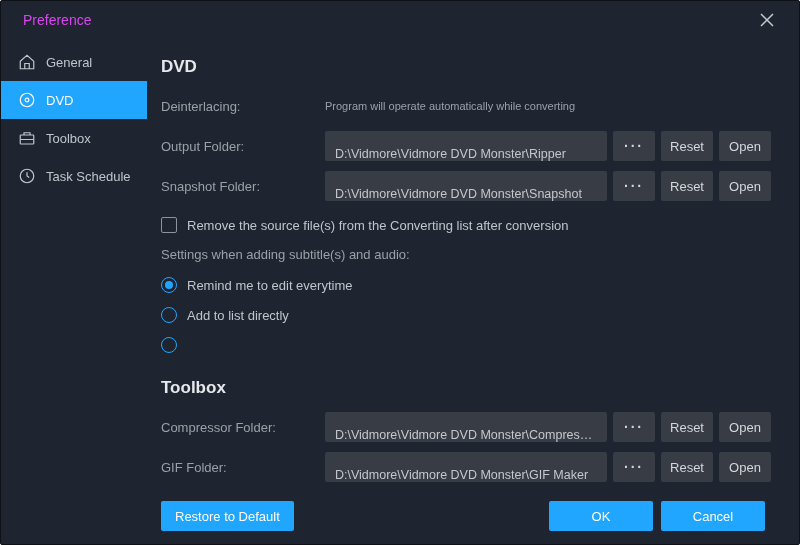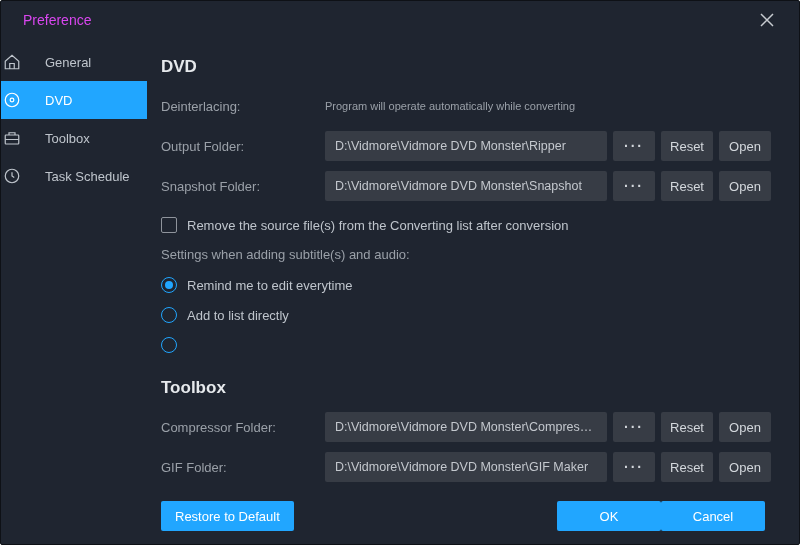--- a/index.html
+++ b/index.html
@@ -52,21 +52,21 @@
   
   .body{flex:1;display:flex;overflow:hidden}
   
   .sidebar{
     width:146px;
     padding-top:4px;
   }
   .sidebar-item{
     height:38px;
     display:flex;align-items:center;
-    padding-left:2px;gap:24px;
+    padding-left:17px;gap:10px;
     color:var(--text);
     cursor:pointer;
     text-align:right;
   }
   .sidebar-item.active{background:var(--accent);color:#fff}
   .sidebar-item.active svg{stroke:#fff}
   .sidebar-item svg{width:18px;height:18px;stroke:var(--text);fill:none;stroke-width:1.6}
   .sidebar-item span{font-size:13px}
   
   .content{
@@ -95,21 +95,21 @@
   .row-label{
     width:158px;
     color:var(--text-dim);
     font-size:13px;
   }
   .row-static{color:var(--text-dim);font-size:11px}
   .path-input{
     flex:1;
     background:var(--bg-row);
     height:30px;line-height:30px;
-    padding:0 10px;
+    padding:8px 10px;
     color:#c4c8ce;
     font-size:12.5px;
     border-radius:2px;
     box-sizing:border-box;
     overflow:hidden;white-space:nowrap;text-overflow:ellipsis;
   }
   .icon-btn,.small-btn{
     height:30px;
     background:var(--bg-row);
     display:flex;align-items:center;justify-content:center;
@@ -127,21 +127,21 @@
   .radio-row{display:flex;align-items:center;gap:10px;height:30px;cursor:pointer}
   .radio-outer{width:16px;height:16px;border:1.8px solid var(--accent);border-radius:50%;display:flex;align-items:center;justify-content:center;box-sizing:border-box}
   .radio-inner{width:8px;height:8px;border-radius:50%;background:var(--accent);display:none}
   .radio-row.selected .radio-inner{display:block}
   .radio-row .radio-label{color:var(--text);font-size:13px}
   
   .footer{
     height:56px;
     display:flex;align-items:center;
     padding:0 34px 0 160px;
-    gap:0;
+    gap:8px;
     border-top:0;
   }
   .btn{
     height:30px;
     padding:0 14px;
     background:var(--accent);
     color:#fff;
     border-radius:2px;
     display:flex;align-items:center;justify-content:center;
     cursor:pointer;font-size:13px;min-width:52px;

